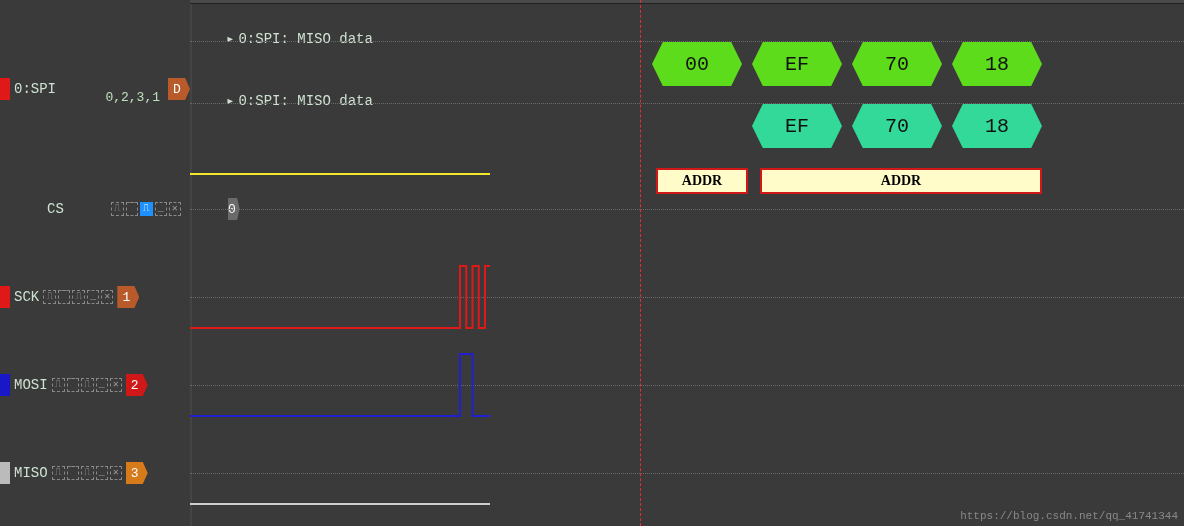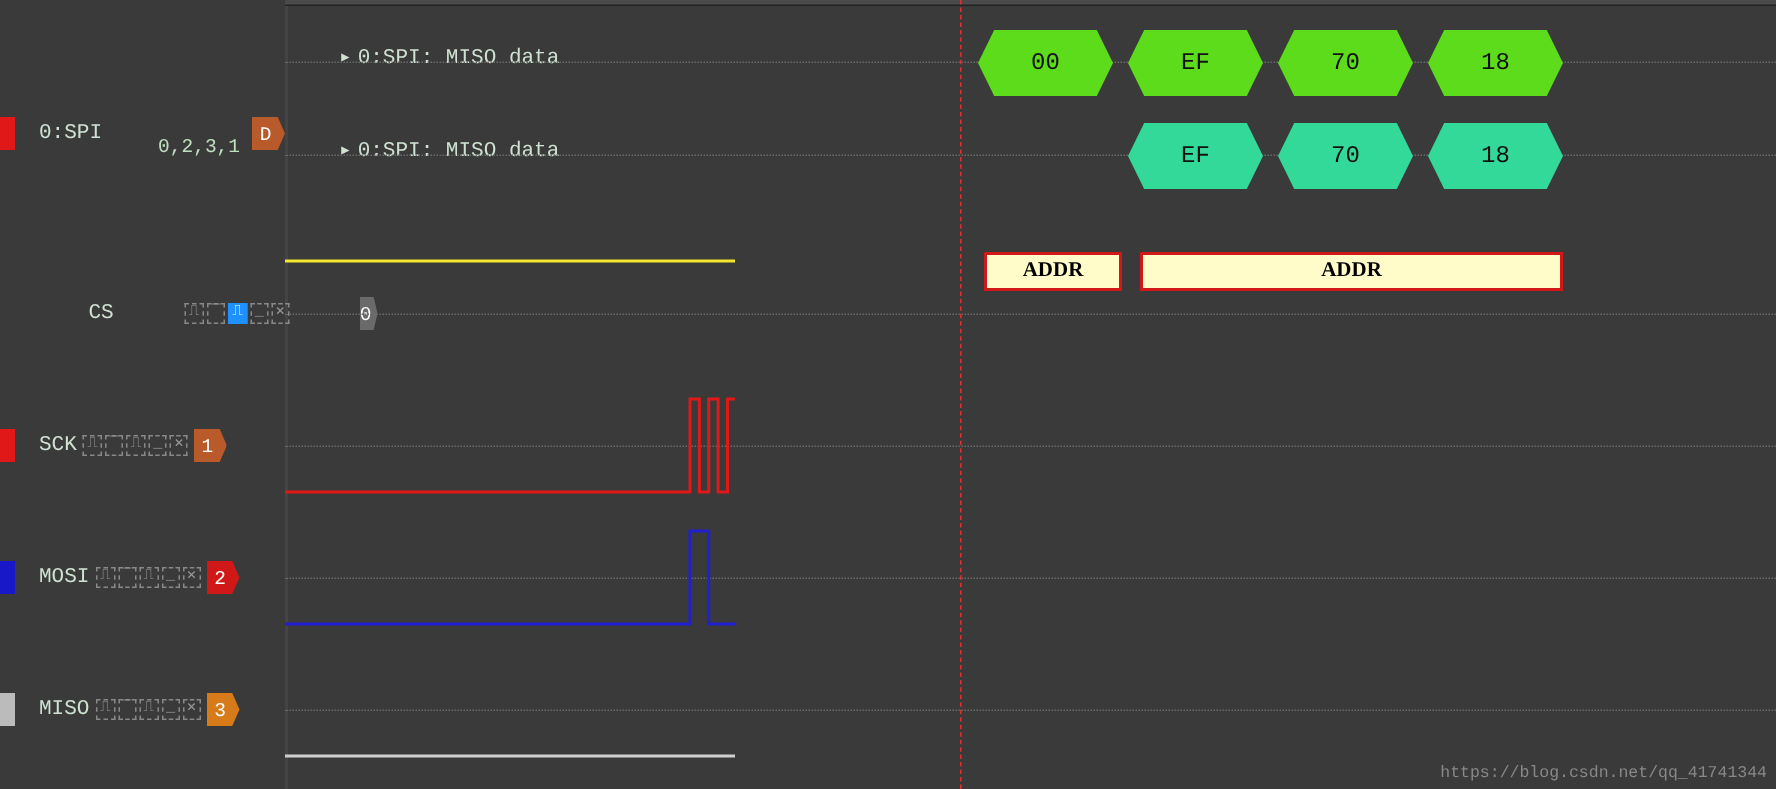--- a/index.html
+++ b/index.html
@@ -21,21 +21,21 @@
     height: 34px;
     display: flex;
     align-items: center;
   }
   .row .edge {
     width: 10px;
     height: 22px;
   }
   .row .name {
     font-size: 14px;
-    padding-left: 16px;
+    padding-left: 4px;
     color: #cfe2d2;
   }
   .row .trigger {
     margin-left: 4px;
     height: 18px;
     display: flex;
     align-items: center;
     gap: 2px;
     font-size: 10px;
     color: #999;
@@ -94,23 +94,24 @@
     left: 0; right: 0;
   }
   
   .hex {
     position: absolute;
     width: 90px;
     height: 44px;
     display: flex;
     align-items: center;
     justify-content: center;
-    font-size: 16px;
+    font-size: 20px;
     color: #111;
     clip-path: polygon(12% 0, 88% 0, 100% 50%, 88% 100%, 12% 100%, 0 50%);
+    margin-top: 22px;
   }
   .hex.green { background: #5cdc1b; }
   .hex.teal { background: #33d999; }
   .databox {
     position: absolute;
     height: 26px;
     background: #fffcc9;
     border: 2px solid #d01818;
     display: flex;
     align-items: center;

